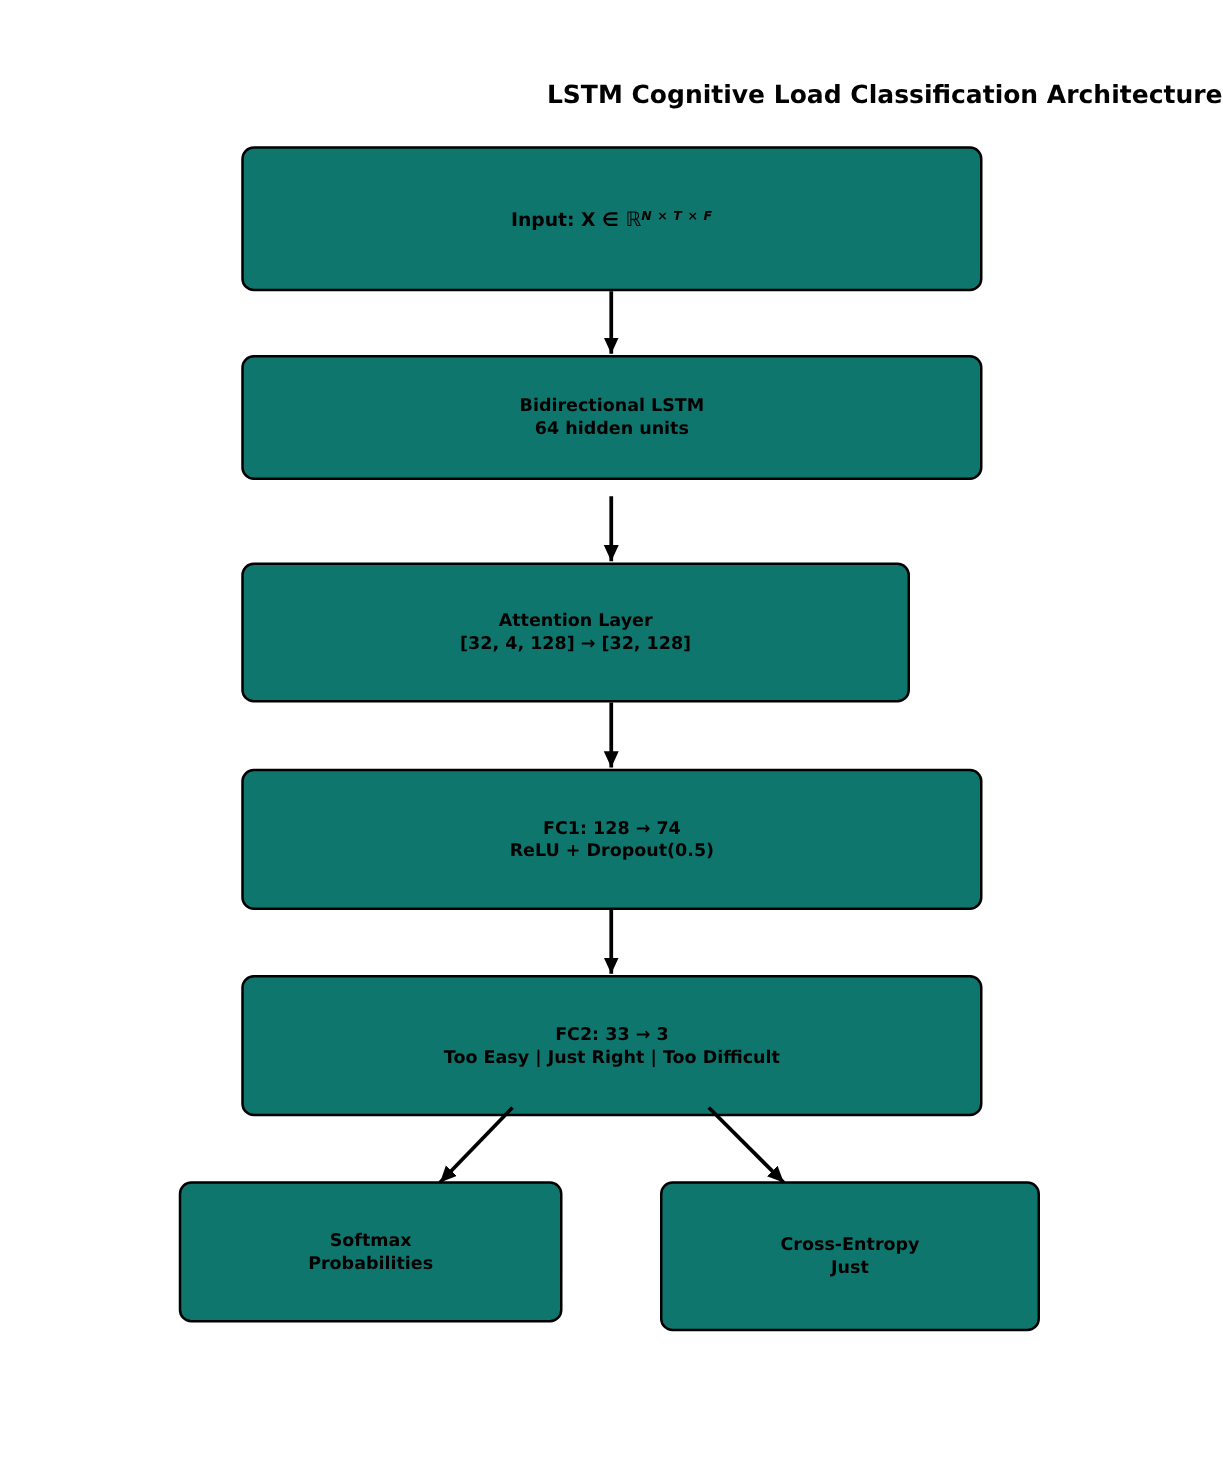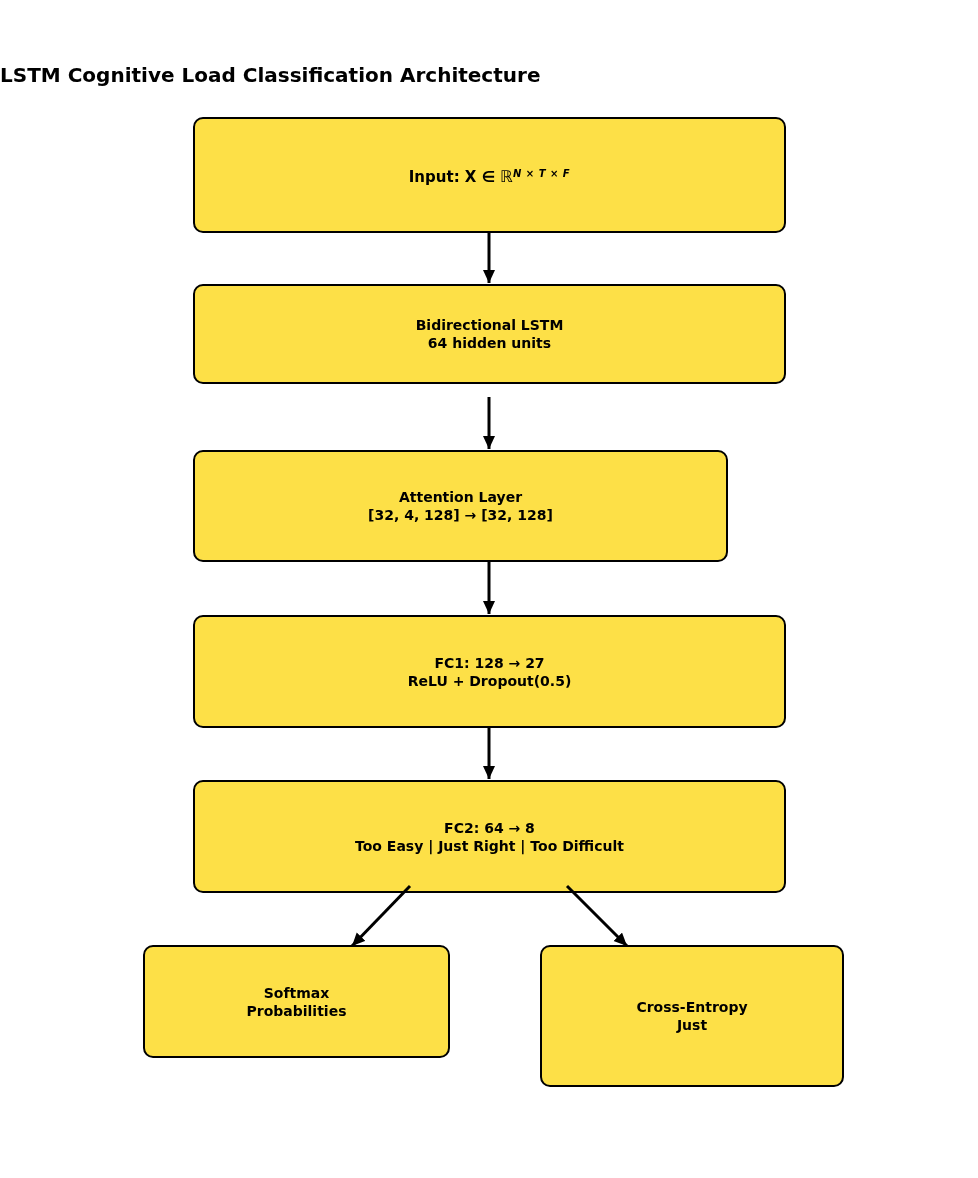--- a/index.html
+++ b/index.html
@@ -14,47 +14,47 @@
     background: #ffffff;
     font-family: "DejaVu Sans", sans-serif;
     color: #000000;
     overflow: hidden;
   }
   .diagram-title {
     position: absolute;
     left: 0;
     top: 62px;
     width: 100%;
-    text-align: left;
+    text-align: right;
     font-size: 20px;
     font-weight: bold;
     line-height: 26px;
   }
   .node {
     position: absolute;
     box-sizing: border-box;
     border: 2px solid #000000;
     border-radius: 10px;
-    background: #fde047;
+    background: #0f766e;
     display: flex;
     flex-direction: column;
     align-items: center;
     justify-content: center;
     text-align: center;
     font-size: 14px;
     font-weight: bold;
     line-height: 18px;
   }
   .node-input    { left: 193px; top: 117px; width: 593px; height: 116px; }
   .node-bilstm   { left: 193px; top: 284px; width: 593px; height: 100px; }
   .node-attention{ left: 193px; top: 450px; width: 535px; height: 112px; }
   .node-fc1      { left: 193px; top: 615px; width: 593px; height: 113px; }
   .node-fc2      { left: 193px; top: 780px; width: 593px; height: 113px; }
   .node-softmax  { left: 143px; top: 945px; width: 307px; height: 113px; }
-  .node-loss     { left: 540px; top: 945px; width: 304px; height: 142px; }
+  .node-loss     { left: 528px; top: 945px; width: 304px; height: 120px; }
   .math-line { font-size: 15px; }
   .math-line .bb {
     font-weight: normal;
     font-size: 16px;
   }
   .math-line sup {
     font-size: 10px;
     font-style: italic;
     font-weight: bold;
     vertical-align: 5px;
@@ -84,26 +84,26 @@
     <span>Bidirectional LSTM</span>
     <span>64 hidden units</span>
   </div>
 
   <div class="node node-attention">
     <span>Attention Layer</span>
     <span>[32, 4, 128] → [32, 128]</span>
   </div>
 
   <div class="node node-fc1">
-    <span>FC1: 128 → 27</span>
+    <span>FC1: 128 → 74</span>
     <span>ReLU + Dropout(0.5)</span>
   </div>
 
   <div class="node node-fc2">
-    <span>FC2: 64 → 8</span>
+    <span>FC2: 33 → 3</span>
     <span>Too Easy | Just Right | Too Difficult</span>
   </div>
 
   <div class="node node-softmax">
     <span>Softmax</span>
     <span>Probabilities</span>
   </div>
 
   <div class="node node-loss">
     <span>Cross-Entropy</span>

